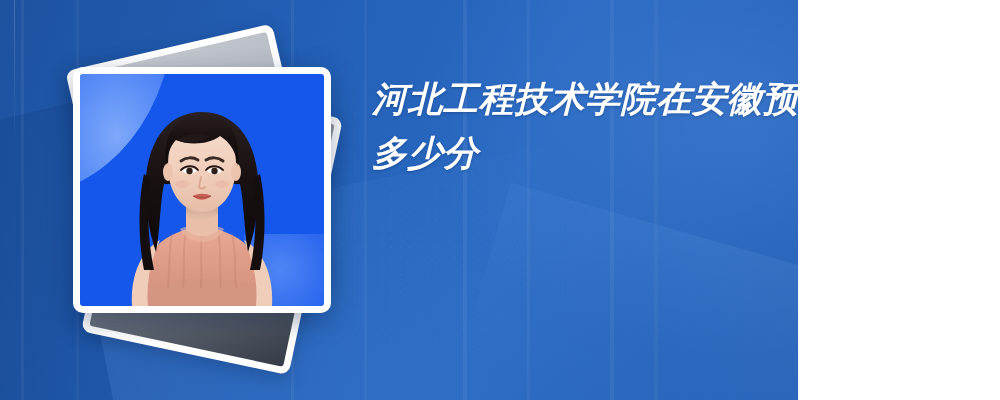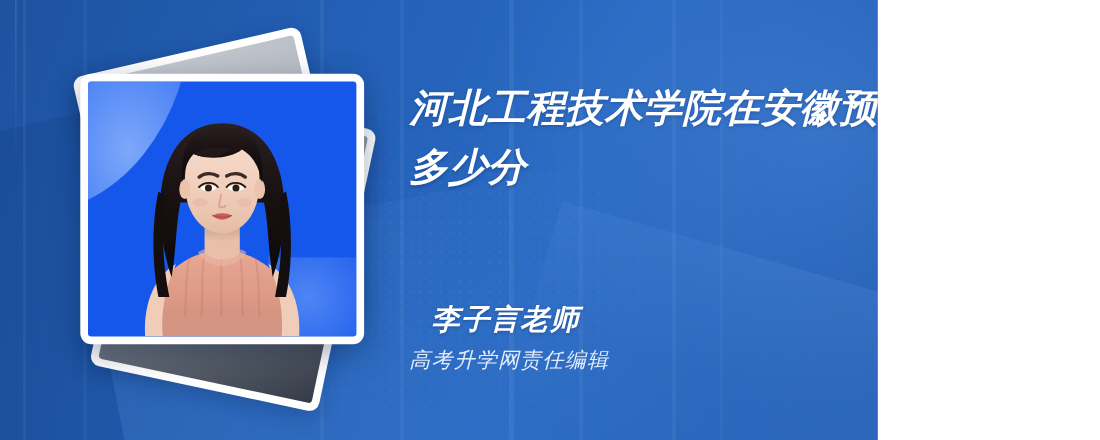--- a/index.html
+++ b/index.html
@@ -309,18 +309,14 @@
           <ellipse cx="142" cy="110" rx="7" ry="4" fill="#e8a894" opacity="0.35"></ellipse>
         </svg>
       </div>
     </div>
   </div>
 
   <div id="text-col">
     <h1 id="headline">河北工程技术学院在安徽预估分数线多少分</h1>
   </div>
 
-  <div id="author-block">
-    <div id="author-name">李子言老师</div>
-    <div id="author-role">高考升学网责任编辑</div>
-  </div>
 
 </div>
 
 </body></html>

